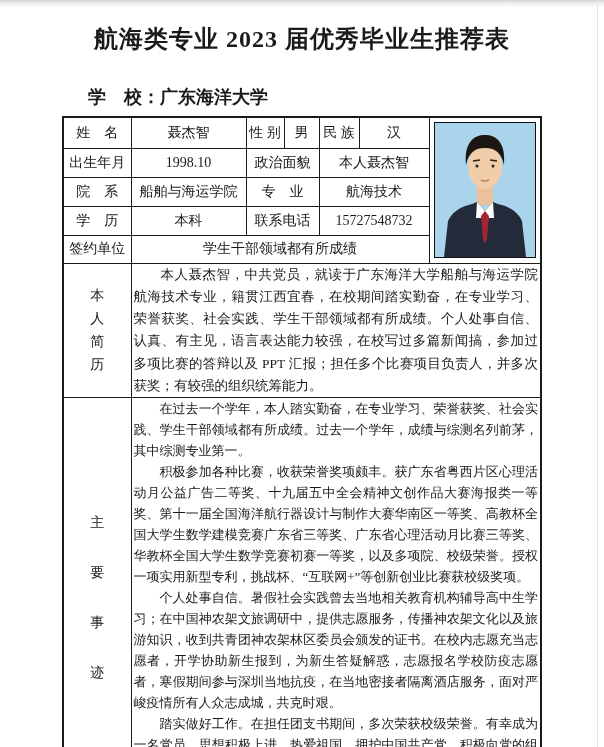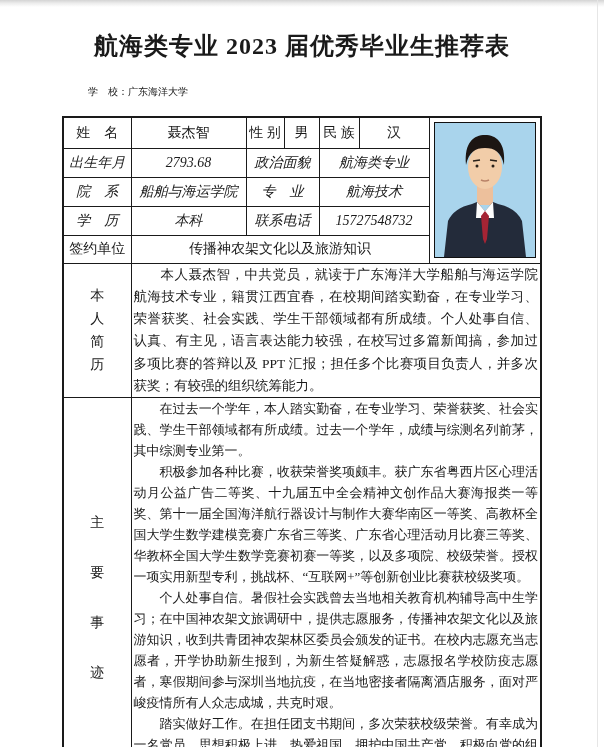--- a/index.html
+++ b/index.html
@@ -16,50 +16,50 @@
     position: absolute; top: 0; left: 0;
     width: 604px; height: 7px;
     background: linear-gradient(180deg, #d4d4d4 0%, #ececec 45%, #ffffff 100%);
   }
   .right-edge {
     position: absolute; top: 0; left: 597px;
     width: 1px; height: 747px;
     background: #e6e6e6;
   }
   .doc-title {
-    position: absolute; top: 30px; left: 0;
+    position: absolute; top: 23px; left: 0;
     width: 604px;
     text-align: center;
     font-size: 24px;
     font-weight: bold;
     letter-spacing: 1px;
     white-space: nowrap;
   }
   .school-line {
     position: absolute; top: 85px; left: 88px;
-    font-size: 10px;
-    font-weight: normal;
+    font-size: 18px;
+    font-weight: bold;
   }
   table.form {
     position: absolute; top: 116px; left: 62px;
     width: 478px;
     border-collapse: collapse;
     table-layout: fixed;
     border: 2px solid #1a1a1a;
   }
   table.form td {
     border: 1px solid #1a1a1a;
     text-align: center;
     vertical-align: middle;
     font-size: 14px;
     padding: 0 2px;
     overflow: hidden;
   }
   tr.r1 { height: 31px; }
-  tr.r2, tr.r3, tr.r4 { height: 29px; font-style: italic; }
+  tr.r2, tr.r3, tr.r4 { height: 29px; }
   tr.r5 { height: 28px; }
   tr.r-resume { height: 119px; }
   tr.r-deeds { height: 314px; }
   td.vlabel {
     white-space: pre-line;
     font-size: 15px;
     line-height: 23px;
     padding: 0;
   }
   td.vlabel-wide {
@@ -139,39 +139,39 @@
           <path d="M46 57 Q50 59 54 57" stroke="#b98368" stroke-width="1.4" fill="none"></path>
           <path d="M9 134 L13 98 Q19 85 37 81 L42 79 L50 88 L58 79 L63 81 Q81 85 87 98 L91 134 Z" fill="#232b3a"></path>
           <path d="M42 79 L50 88 L58 79 L59 95 L41 95 Z" fill="#fdfdfd"></path>
           <path d="M50 88 L54 93 L52 116 L50 121 L48 116 L46 93 Z" fill="#a52434"></path>
         </svg>
       </div>
     </td>
   </tr>
   <tr class="r2">
     <td>出生年月</td>
-    <td>2793.68</td>
+    <td>1998.10</td>
     <td colspan="2">政治面貌</td>
-    <td colspan="2">航海类专业</td>
+    <td colspan="2">本人聂杰智</td>
   </tr>
   <tr class="r3">
     <td>院　系</td>
     <td>船舶与海运学院</td>
     <td colspan="2">专　业</td>
     <td colspan="2">航海技术</td>
   </tr>
   <tr class="r4">
     <td>学　历</td>
     <td>本科</td>
     <td colspan="2">联系电话</td>
     <td colspan="2">15727548732</td>
   </tr>
   <tr class="r5">
     <td>签约单位</td>
-    <td colspan="5">传播神农架文化以及旅游知识</td>
+    <td colspan="5">学生干部领域都有所成绩</td>
   </tr>
   <tr class="r-resume">
     <td class="vlabel">本
 人
 简
 历</td>
     <td colspan="6" class="textcell resume-text">
       <p>本人聂杰智，中共党员，就读于广东海洋大学船舶与海运学院航海技术专业，籍贯江西宜春，在校期间踏实勤奋，在专业学习、荣誉获奖、社会实践、学生干部领域都有所成绩。个人处事自信、认真、有主见，语言表达能力较强，在校写过多篇新闻搞，参加过多项比赛的答辩以及 PPT 汇报；担任多个比赛项目负责人，并多次获奖；有较强的组织统筹能力。</p>
     </td>
   </tr>

